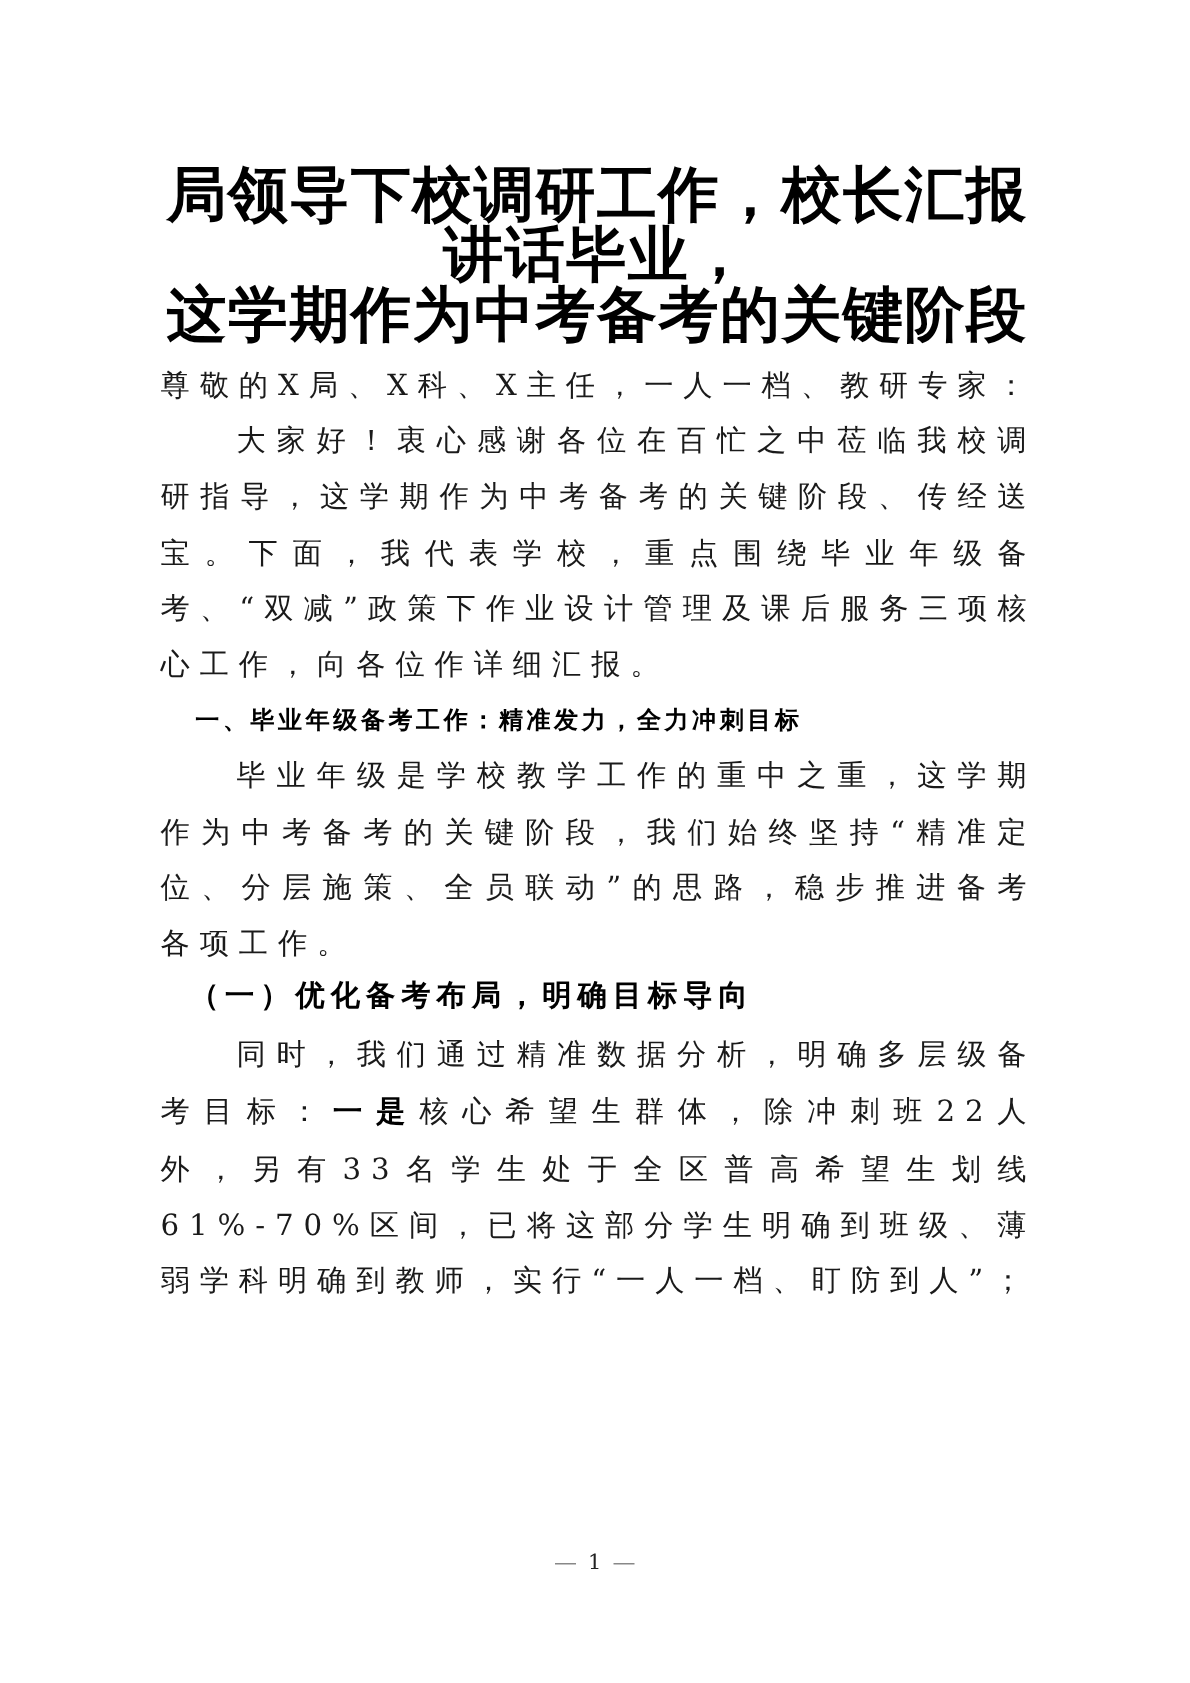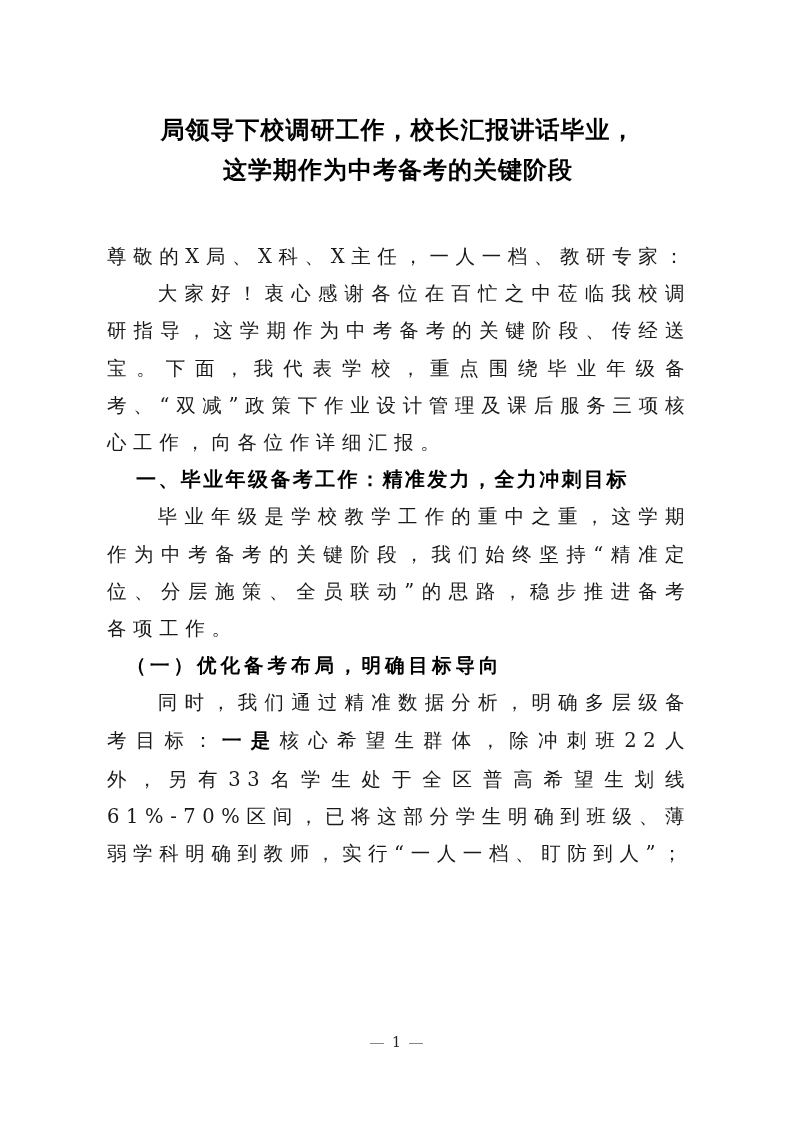--- a/index.html
+++ b/index.html
@@ -5,42 +5,42 @@
   html, body { margin: 0; padding: 0; background: #ffffff; }
   body { width: 793px; height: 1122px; position: relative; overflow: hidden; }
   .page {
     position: absolute; left: 0; top: 0; width: 793px; height: 1122px;
     background: #ffffff; color: #111111;
   }
   .title {
     position: absolute; left: 100px; top: 110px; width: 596px;
     text-align: center;
     font-family: "DejaVu Sans", "Liberation Sans", sans-serif;
-    font-weight: bold; font-size: 24px; line-height: 40px;
+    font-weight: bold; font-size: 40px; line-height: 40px;
     color: #000;
     letter-spacing: 1px;
   }
   .body {
     position: absolute; left: 107px; top: 238px; width: 584px;
     font-family: "DejaVu Serif", "Liberation Serif", serif;
     font-size: 19.5px; line-height: 37.2px;
     color: #1a1a1a;
     letter-spacing: 6.6px;
     text-align: justify;
   }
   .body p { margin: 0; }
   .indent { text-indent: 2.6em; }
   .h1 {
     font-family: "DejaVu Sans", "Liberation Sans", sans-serif;
     font-weight: bold; color: #000; letter-spacing: 2.4px;
     text-indent: 1.45em;
-    font-size: 20px;
+    font-size: 16px;
   }
   .h2 {
-    font-family: Liberation Serif, serif;
+    font-family: Liberation Mono, monospace;
     font-weight: bold; color: #000; letter-spacing: 4px;
     text-indent: 1.0em;
   }
   b.inline { font-weight: bold; color: #000; font-family: Liberation Mono, monospace; }
   .footer {
     position: absolute; left: 0; top: 1034px; width: 793px; text-align: center;
     font-family: "DejaVu Serif", "Liberation Serif", serif; font-size: 14px; color: #222;
   }
   .footer .dash { display: inline-block; width: 14px; height: 1px; background: #888; vertical-align: middle; margin: 0 8px; }
 </style>

